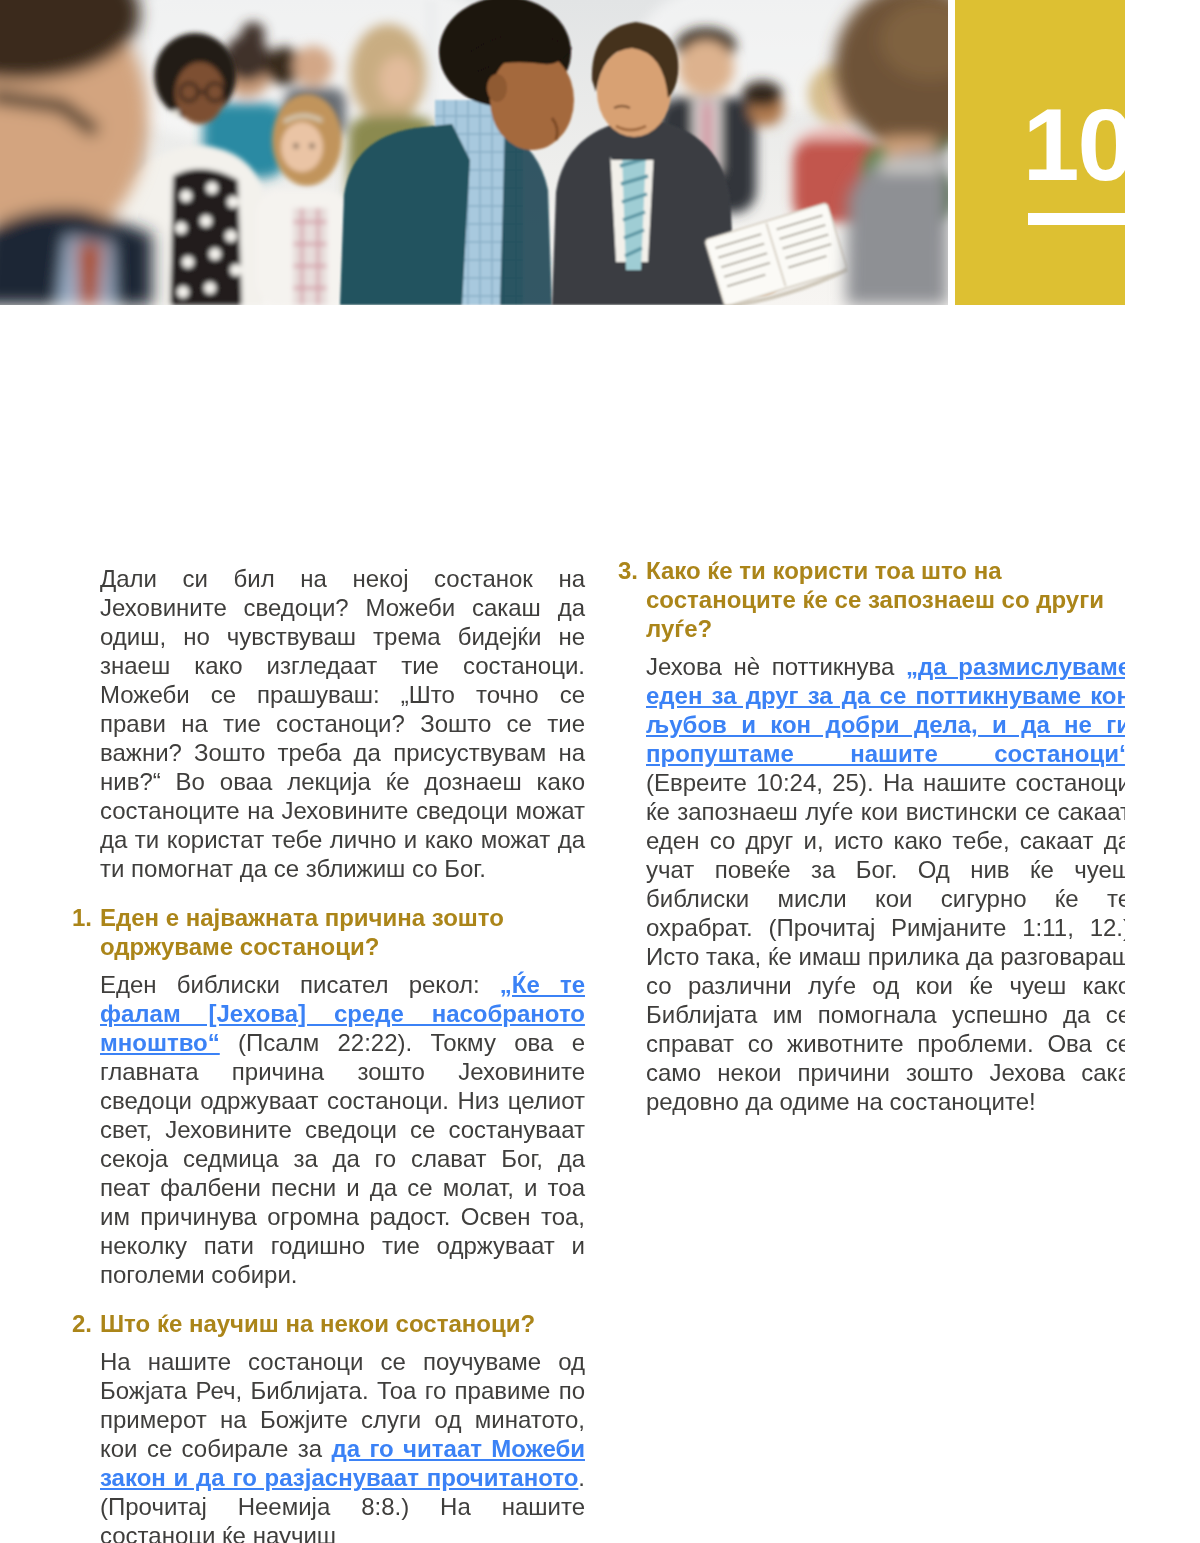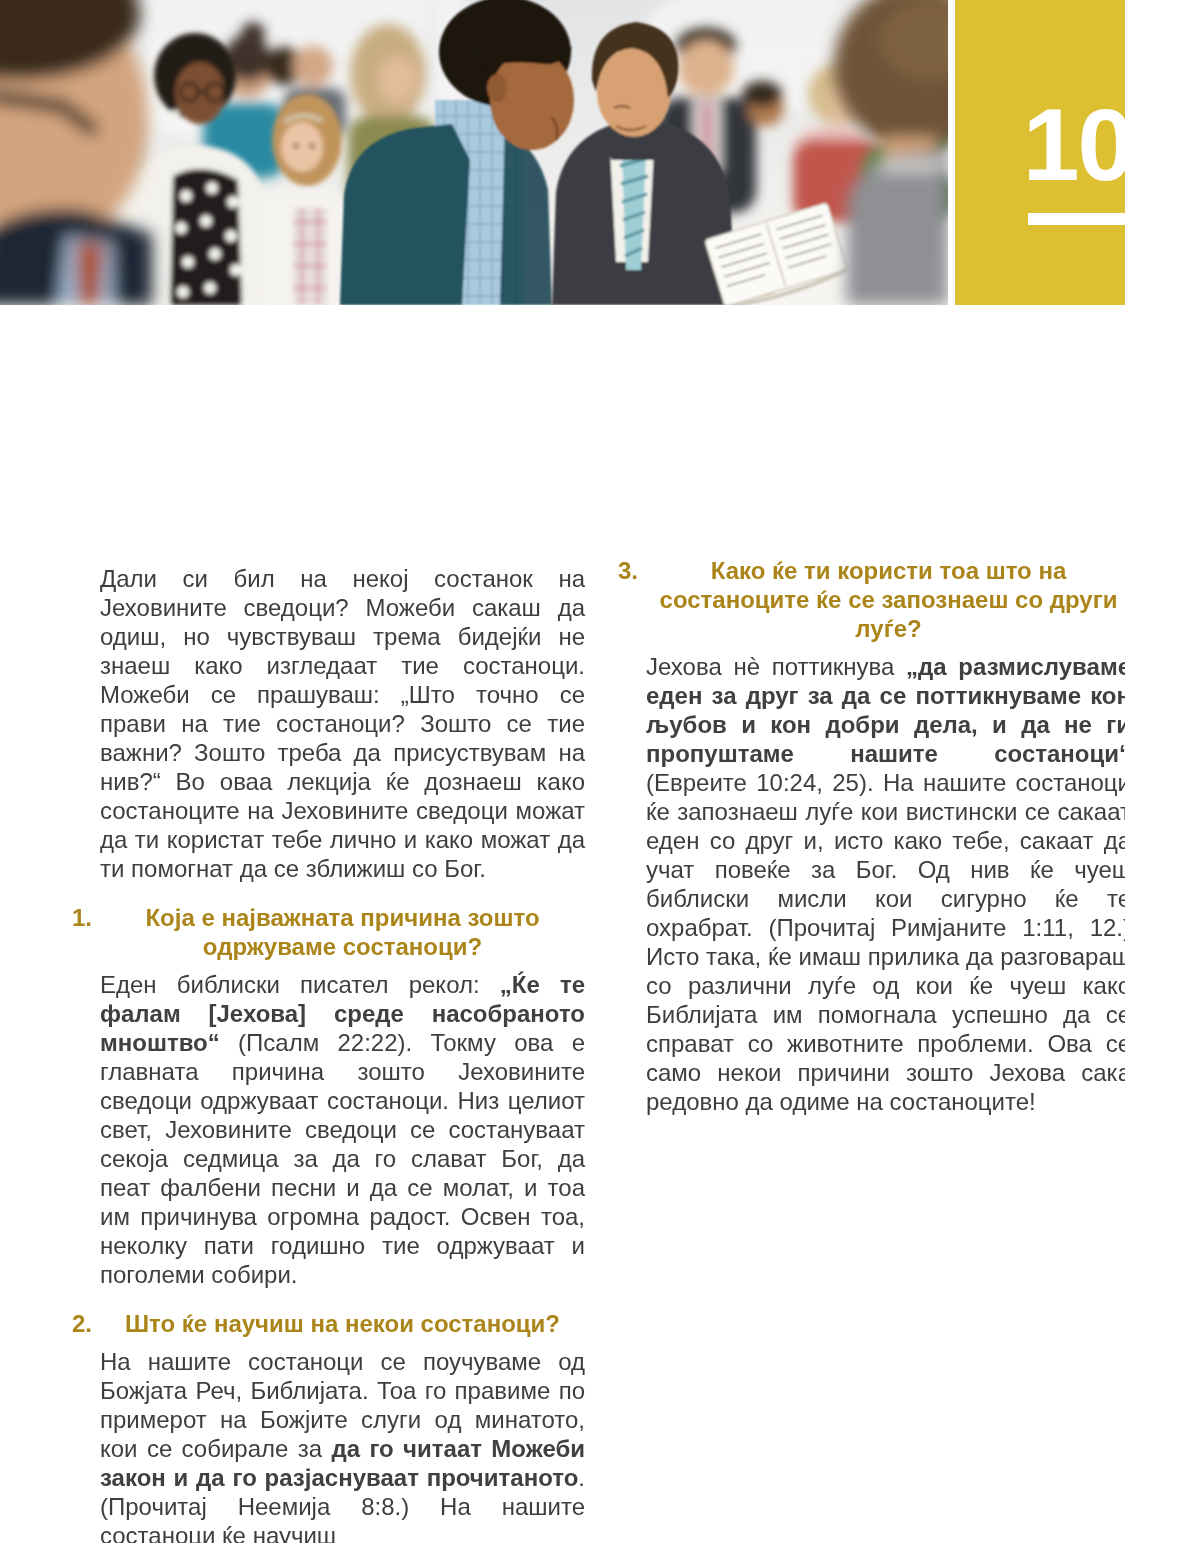--- a/index.html
+++ b/index.html
@@ -16,26 +16,26 @@
 
   
   .page-title{position:absolute;left:72px;top:342px;width:700px;margin:0;
               font-size:45px;line-height:57px;font-weight:700;color:#1d1c1a;letter-spacing:-0.5px;}
 
   
   .columns{position:absolute;left:72px;top:556px;width:1059px;display:flex;gap:33px;align-items:flex-start;}
   .col{width:513px;}
   .body-para{margin:0 0 0 28px;text-align:justify;font-size:24px;line-height:29px;color:#3f3e3c;}
   .seg{color:#3f3e3c;}
-  .seg.bold{font-weight:700;color:#404040;}
+  .seg.bold{font-weight:700;color:#3b82f6;text-decoration:underline;}
   .question{display:flex;margin:20px 0 9px 0;font-weight:700;color:#ab8519;font-size:24px;line-height:29px;}
   .question:first-child{margin-top:0;}
   .body-para:first-child{margin-top:8px;}
   .q-number{flex:0 0 28px;}
-  .q-text{flex:1;text-align:center;}
+  .q-text{flex:1;}
 </style>
 </head>
 <body>
 
 <div class="page">
 
   <div class="hero-photo">
     <svg viewBox="0 0 948 305" preserveAspectRatio="none" aria-hidden="true">
       <defs>
         <linearGradient id="wall" x1="0" y1="0" x2="0" y2="1">
@@ -231,21 +231,21 @@
     <div class="lesson-number">10</div>
     <div class="lesson-underline"></div>
   </div>
 
 
   <div class="columns">
     <div class="col" id="col-left">
         <p class="body-para"><span class="seg">Дали си бил на некој состанок на Јеховините сведоци? Можеби сакаш да одиш, но чувствуваш трема бидејќи не знаеш како изгледаат тие состаноци. Можеби се прашуваш: „Што точно се прави на тие состаноци? Зошто се тие важни? Зошто треба да присуствувам на нив?“ Во оваа лекција ќе дознаеш како состаноците на Јеховините сведоци можат да ти користат тебе лично и како можат да ти помогнат да се зближиш со Бог.</span></p>
         <div class="question">
           <span class="q-number">1.</span>
-          <span class="q-text">Која е најважната причина зошто одржуваме состаноци?</span>
+          <span class="q-text">Еден е најважната причина зошто одржуваме состаноци?</span>
         </div>
         <p class="body-para"><span class="seg">Еден библиски писател рекол: </span><span class="seg bold">„Ќе те фалам [Јехова] среде насобраното мноштво“</span><span class="seg"> (Псалм 22:22). Токму ова е главната причина зошто Јеховините сведоци одржуваат состаноци. Низ целиот свет, Јеховините сведоци се состануваат секоја седмица за да го слават Бог, да пеат фалбени песни и да се молат, и тоа им причинува огромна радост. Освен тоа, неколку пати годишно тие одржуваат и поголеми собири.</span></p>
         <div class="question">
           <span class="q-number">2.</span>
           <span class="q-text">Што ќе научиш на некои состаноци?</span>
         </div>
         <p class="body-para"><span class="seg">На нашите состаноци се поучуваме од Божјата Реч, Библијата. Тоа го правиме по примерот на Божјите слуги од минатото, кои се собирале за </span><span class="seg bold">да го читаат Можеби закон и да го разјаснуваат прочитаното</span><span class="seg">. (Прочитај Неемија 8:8.) На нашите состаноци ќе научиш</span></p>
       </div>
     <div class="col" id="col-right">
         <div class="question">

